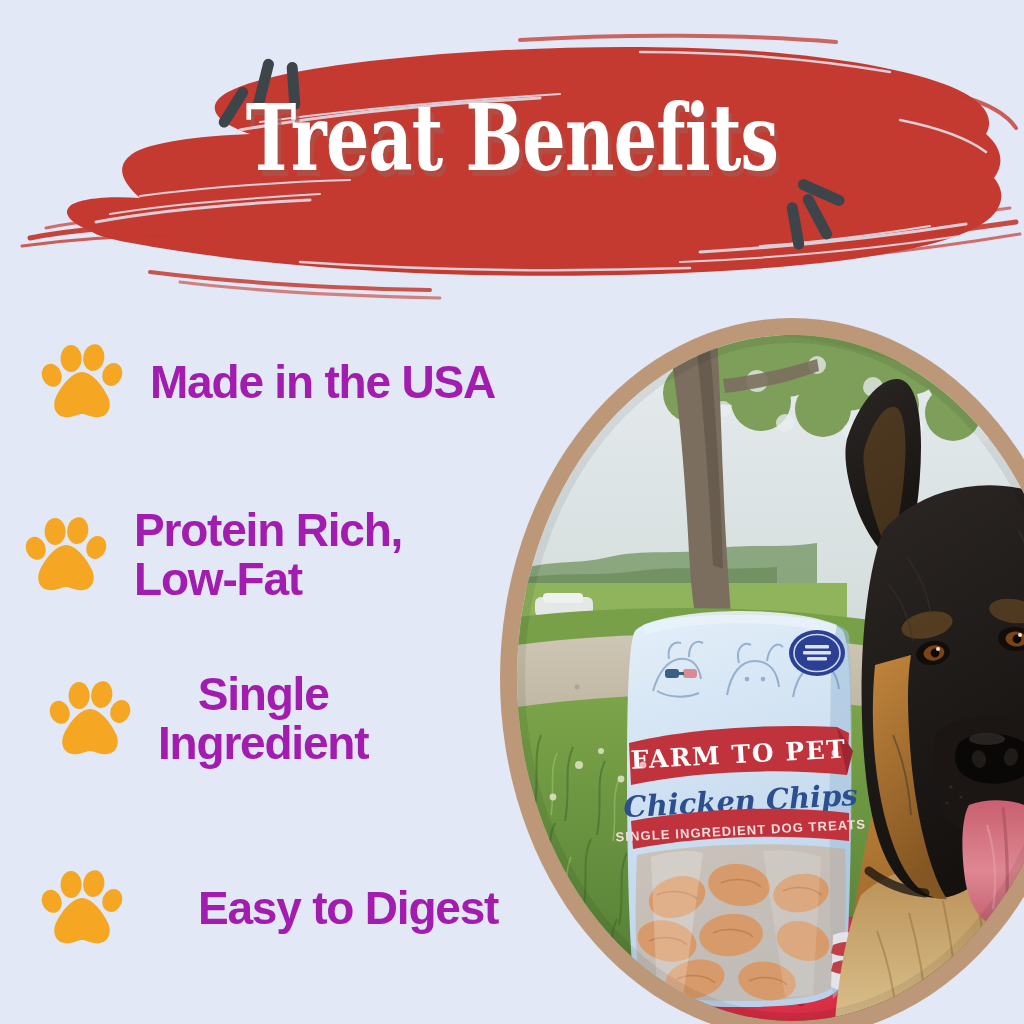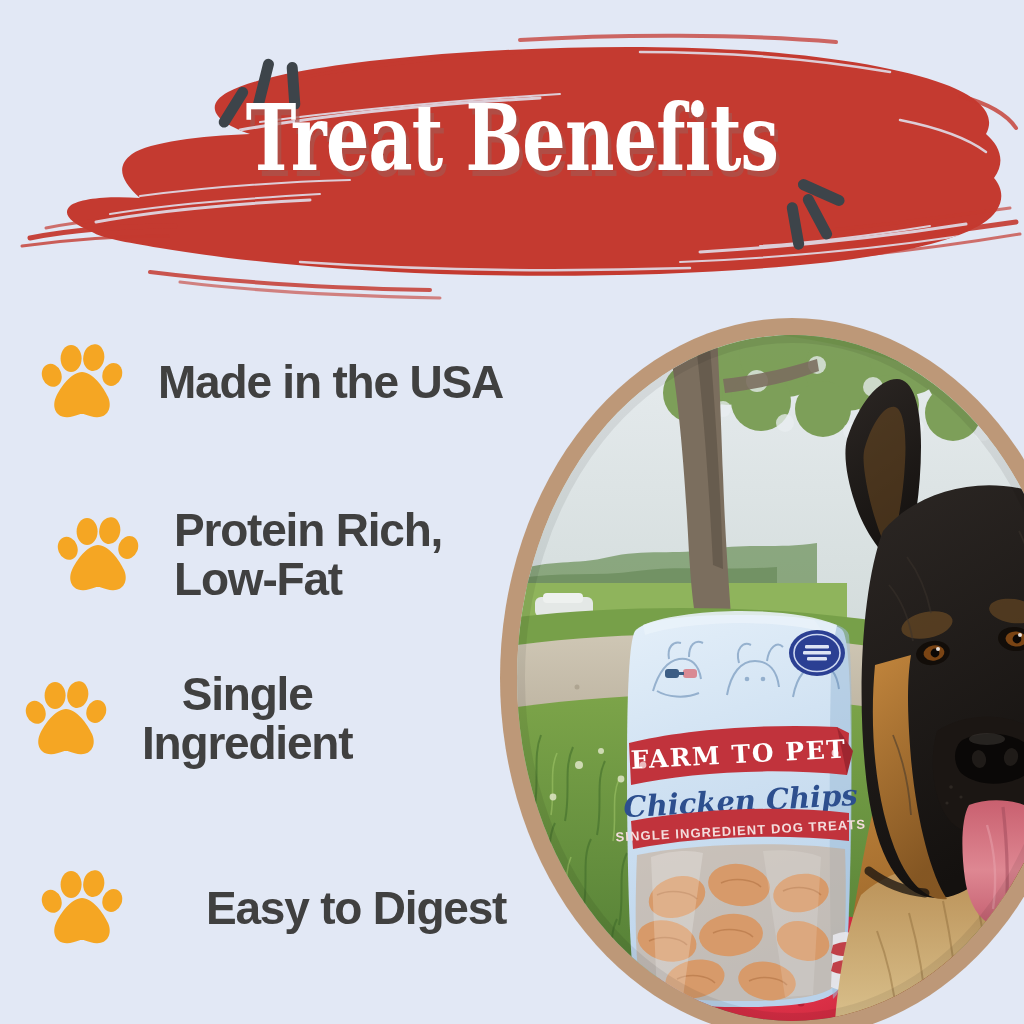--- a/index.html
+++ b/index.html
@@ -30,31 +30,31 @@
     white-space:nowrap;
     pointer-events:none;
   }
 
   
   .benefits{position:absolute;left:0;top:318px;width:560px;}
   .benefit{position:absolute;display:flex;align-items:center;}
   .benefit .paw{flex:0 0 auto;width:84px;height:84px;}
   .benefit .paw svg{display:block;width:84px;height:84px;}
   .benefit .btext{
-    margin-left:34px;
+    margin-left:26px;
     font-family:"Liberation Sans", sans-serif;
     font-weight:700;
-    color:#404040;
+    color:#a21caf;
     font-size:46px;
     line-height:1.06;
     letter-spacing:-1.2px;
   }
   .b0{left:40px;top:22px;}
-  .b1{left:56px;top:188px;}
-  .b2{left:24px;top:352px;}
+  .b1{left:24px;top:188px;}
+  .b2{left:48px;top:352px;}
   .b3{left:40px;top:548px;gap:48px;}
   .b2 .btext{text-align:center;}
 
   
   .photo-circle{
     position:absolute;left:500px;top:318px;
     width:584px;height:584px;
     border-radius:50%;
     background:#bd9878;
     box-sizing:border-box;

